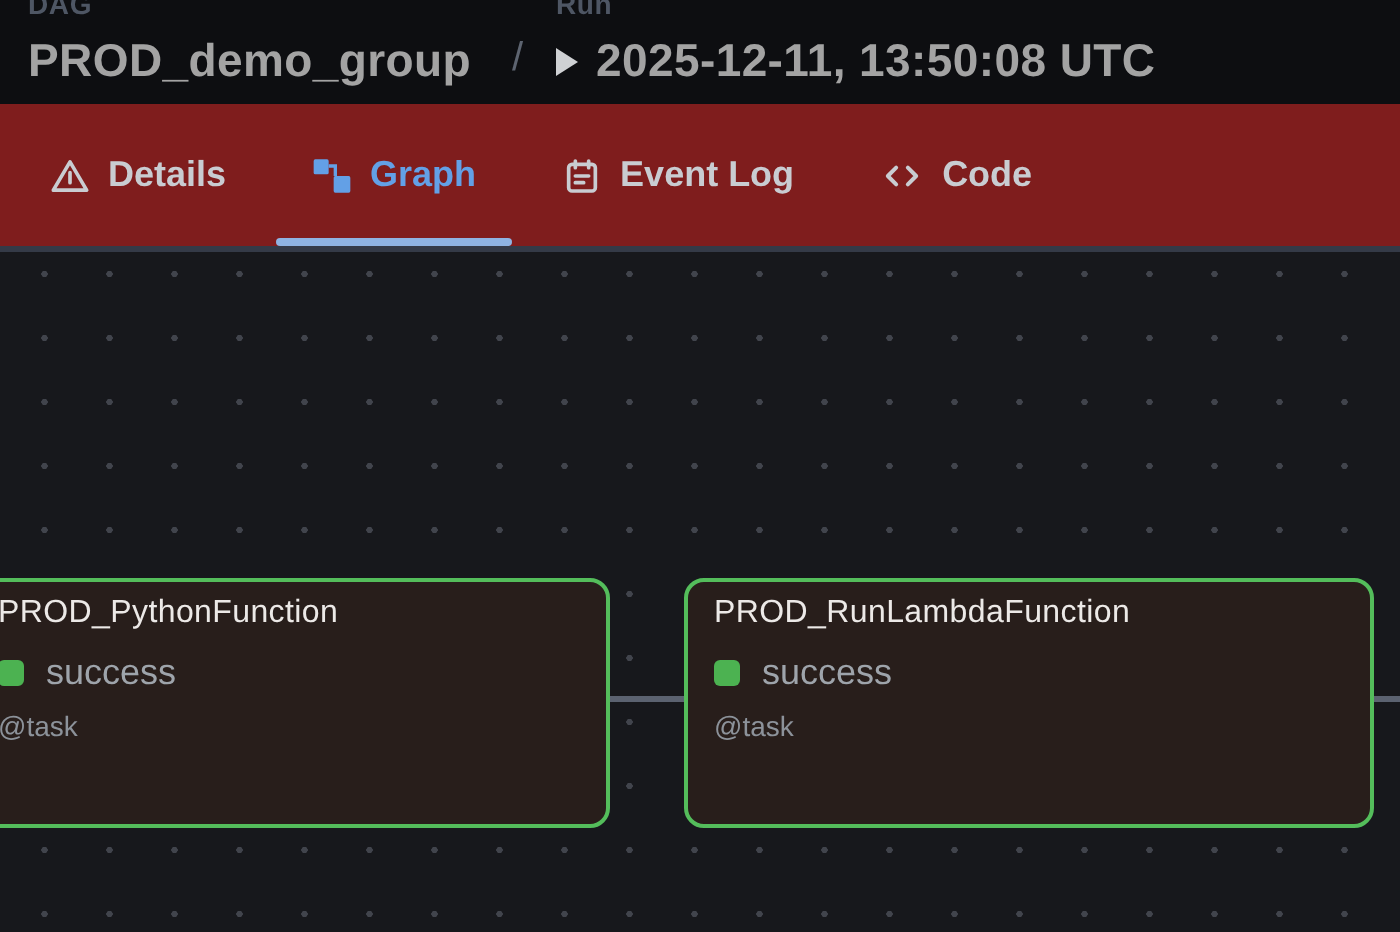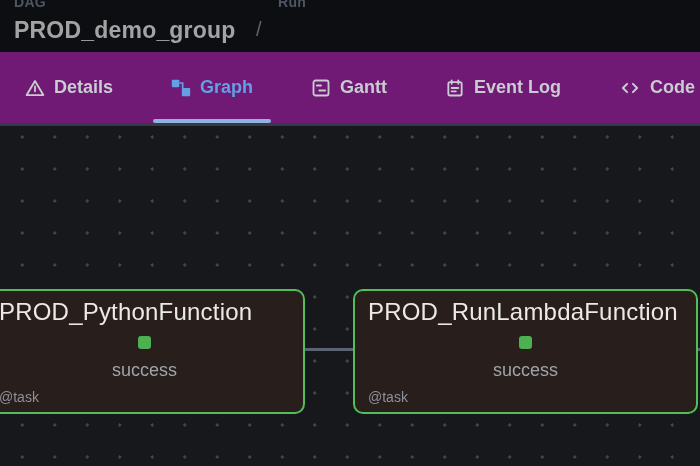--- a/index.html
+++ b/index.html
@@ -53,24 +53,24 @@
     border-left: 11px solid #cfd1d4;
     border-top: 7px solid transparent;
     border-bottom: 7px solid transparent;
     flex: none;
   }
 
   
   .tabs {
     display: flex;
     align-items: stretch;
-    gap: 22px;
+    gap: 7px;
     height: 71px;
     padding-left: 7px;
-    background: #701a75;
+    background: #7f1d1d;
   }
   .tab {
     position: relative;
     display: flex;
     align-items: center;
     gap: 9px;
     padding: 0 18px;
     font-size: 18px;
     font-weight: 700;
     color: #c9ccd1;
@@ -111,34 +111,33 @@
     position: absolute;
     top: 163px;
     height: 125px;
     background: #281e1b;
     border: 2.5px solid #54bd5b;
     border-radius: 10px;
     padding: 7px 13px;
     cursor: pointer;
   }
   .node-left  { left: -16px; width: 321px; }
-  .node-right { left: 353px; width: 345px; }
+  .node-right { left: 342px; width: 345px; }
   .node-title {
-    font-size: 24px;
+    font-size: 16px;
     font-weight: 500;
     color: #ece9e7;
     letter-spacing: 0.2px;
     white-space: nowrap;
   }
   .node-status {
     display: flex;
     align-items: center;
     gap: 11px;
     margin-top: 10px;
-    flex-direction: column;
   }
   .status-square {
     width: 13px; height: 13px;
     border-radius: 3px;
     background: #4cb251;
     flex: none;
   }
   .status-text { font-size: 18px; color: #9ea4ab; }
   .node-decorator { margin-top: 8px; font-size: 14px; color: #8c929a; }
 </style>
@@ -146,20 +145,24 @@
 <body>
 
 <header class="breadcrumb-bar">
   <div class="crumb dag-crumb">
     <span class="crumb-label">DAG</span>
     <span class="crumb-value">PROD_demo_group</span>
   </div>
   <span class="crumb-sep">/</span>
   <div class="crumb run-crumb">
     <span class="crumb-label">Run</span>
+    <span class="crumb-value run-value">
+      <span class="play-icon"></span>
+      <span>2025-12-11, 13:50:08 UTC</span>
+    </span>
   </div>
 </header>
 
 <nav class="tabs">
 
   <div class="tab">
     <span>
       <svg width="20" height="20" viewBox="0 0 24 24" fill="none" stroke="currentColor" stroke-width="2.2" stroke-linejoin="round" stroke-linecap="round">
         <path d="M12 3.5 L22 20.5 H2 Z"></path>
         <line x1="12" y1="10" x2="12" y2="16"></line>
@@ -172,30 +175,20 @@
     <span>
       <svg width="20" height="20" viewBox="0 0 24 24" fill="currentColor">
         <rect x="1" y="2" width="9" height="9" rx="1"></rect>
         <rect x="13" y="12" width="10" height="10" rx="1"></rect>
         <path d="M10 5 H15 V12 H13 V7 H10 Z"></path>
       </svg>
     </span>
     <span>Graph</span>
   </div>
 
-  <div class="tab">
-    <span>
-      <svg width="20" height="20" viewBox="0 0 24 24" fill="none" stroke="currentColor" stroke-width="2.2" stroke-linecap="round">
-        <rect x="3" y="3" width="18" height="18" rx="2.5"></rect>
-        <line x1="7" y1="9" x2="12" y2="9"></line>
-        <line x1="10" y1="15" x2="17" y2="15"></line>
-      </svg>
-    </span>
-    <span>Gantt</span>
-  </div>
 
   <div class="tab">
     <span>
       <svg width="20" height="20" viewBox="0 0 24 24" fill="none" stroke="currentColor" stroke-width="2.2" stroke-linecap="round" stroke-linejoin="round">
         <rect x="4" y="5" width="16" height="16" rx="2"></rect>
         <line x1="8" y1="3" x2="8" y2="7"></line>
         <line x1="16" y1="3" x2="16" y2="7"></line>
         <line x1="8" y1="12" x2="16" y2="12"></line>
         <line x1="8" y1="16" x2="13" y2="16"></line>
       </svg>

